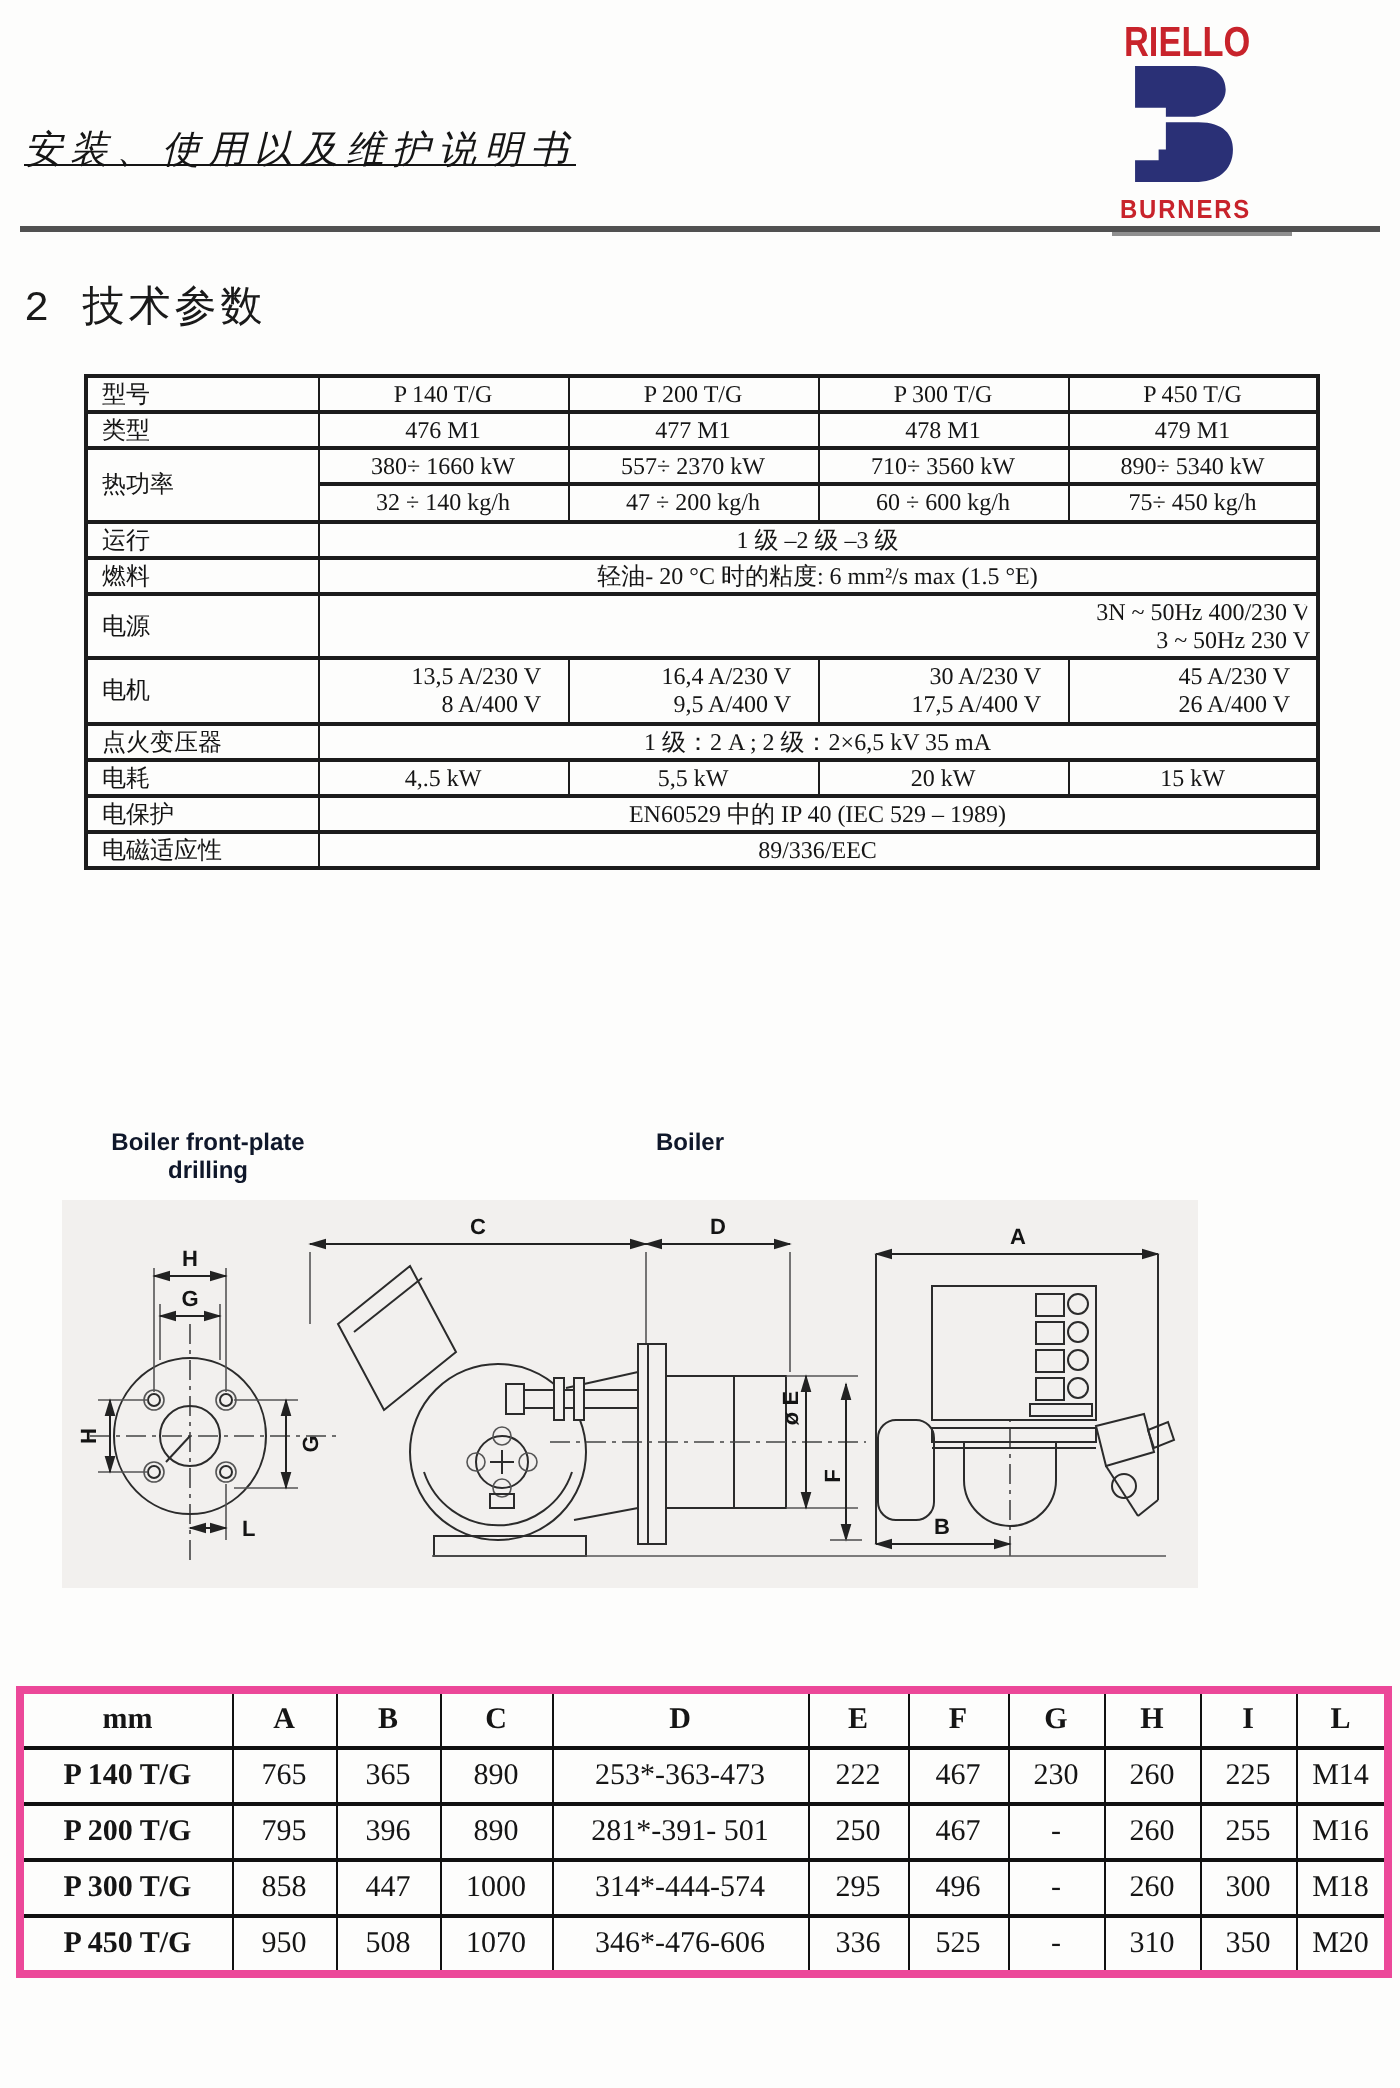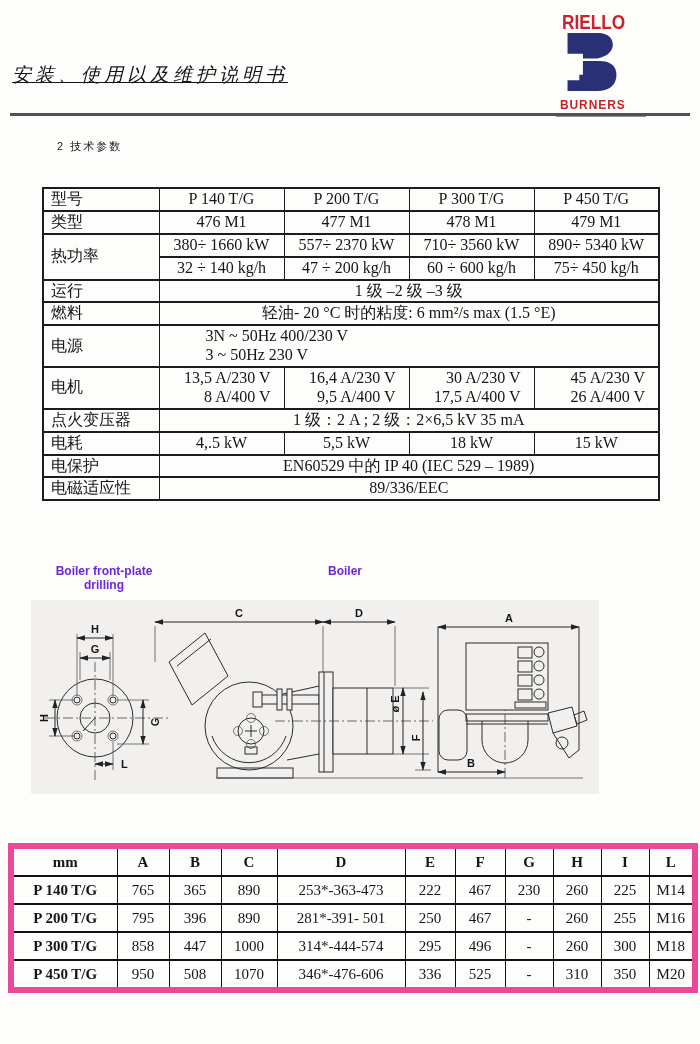--- a/index.html
+++ b/index.html
@@ -12,42 +12,42 @@
   .logo{position:absolute;left:556px;top:12px;width:96px;}
   .logo-brand{color:#c8232b;font-family:"Liberation Sans",sans-serif;font-weight:bold;
               font-size:21px;display:inline-block;transform:scaleX(.82);transform-origin:0 50%;
               letter-spacing:0;line-height:20px;margin-left:6px;}
   .logo-b{display:block;margin-left:6px;}
   .logo-sub{color:#c8232b;font-family:"Liberation Sans",sans-serif;font-weight:bold;
             font-size:13px;display:inline-block;transform:scaleX(.92);transform-origin:0 50%;
             letter-spacing:1px;margin-left:4px;line-height:15px;}
   .logo-rule{width:90px;height:2px;background:#8f8f8f;margin-top:2px;}
   
-  .sec{position:absolute;left:12px;font-family:Liberation Sans, sans-serif;font-size:11px;
-       color:#1a1a1a;white-space:nowrap;margin-left:45px;}
+  .sec{position:absolute;left:12px;font-family:Liberation Mono, monospace;font-size:21px;
+       color:#1a1a1a;white-space:nowrap;}
   .sec1{top:139px;letter-spacing:2px;}
   .sec2{top:513px;letter-spacing:4px;}
   
   table{border-collapse:collapse;}
   .spec{position:absolute;left:42px;top:187px;width:616px;border:2px solid #1c1c1c;table-layout:fixed;}
   .spec td{border:1px solid #1c1c1c;border-top-width:2px;border-bottom-width:2px;
-           font-size:16px;text-align:center;padding:1px 3px;line-height:1.18;overflow:hidden;}
+           font-size:12px;text-align:center;padding:1px 3px;line-height:1.18;overflow:hidden;}
   .spec td.sub{border-top-width:1px;}
   .spec td.lbl{text-align:left;padding-left:7px;}
-  .spec td.ps{text-align:left;padding-left:46px;border-radius:18px;}
+  .spec td.ps{text-align:right;padding-left:46px;border-radius:18px;}
   .spec td.mt{text-align:right;padding-right:13px;font-family:Liberation Serif, serif;}
   
-  .dimtbl{position:absolute;left:8px;top:843px;width:684px;border:6px solid #ec4899;table-layout:fixed;}
+  .dimtbl{position:absolute;left:8px;top:843px;width:684px;border:4px solid #ec4899;table-layout:fixed;}
   .dimtbl td{border:1px solid #111;border-top-width:2px;border-bottom-width:2px;
              text-align:center;font-size:15px;height:26px;padding:0 2px;overflow:hidden;}
   .dimtbl td.hd{font-weight:bold;}
   .dimtbl td.mdl{font-weight:bold;}
   
   .dlabel{position:absolute;font-family:"Liberation Sans",sans-serif;font-weight:bold;
-          font-size:12px;color:#6d28d9;text-align:center;line-height:14px;}
+          font-size:12px;color:#0f172a;text-align:center;line-height:14px;}
   .dlab-left{left:40px;top:564px;width:128px;}
   .dlab-right{left:300px;top:564px;width:90px;}
   .panel{position:absolute;left:31px;top:600px;width:568px;height:194px;background:#f2f0ee;}
   .footnote{position:absolute;left:28px;top:1000px;font-size:15px;font-style:italic;
             letter-spacing:2.5px;white-space:nowrap;}
   
   .ln{stroke:#2b2b2b;stroke-width:1;fill:none;}
   .fw{stroke:#2b2b2b;stroke-width:1;fill:#f2f0ee;}
   .thin{stroke:#555;stroke-width:0.8;fill:none;}
   .cl{stroke:#444;stroke-width:0.8;fill:none;stroke-dasharray:10 3 2 3;}
@@ -148,21 +148,21 @@
       </td>
     </tr>
     <tr>
       <td class="lbl">点火变压器</td>
       <td colspan="4">1 级：2 A ; 2 级：2×6,5 kV 35 mA</td>
     </tr>
     <tr>
       <td class="lbl">电耗</td>
       <td>4,.5 kW</td>
       <td>5,5 kW</td>
-      <td>18 kW</td>
+      <td>20 kW</td>
       <td>15 kW</td>
     </tr>
     <tr>
       <td class="lbl">电保护</td>
       <td colspan="4">EN60529 中的 IP 40 (IEC 529 – 1989)</td>
     </tr>
     <tr>
       <td class="lbl">电磁适应性</td>
       <td colspan="4">89/336/EEC</td>
     </tr>

